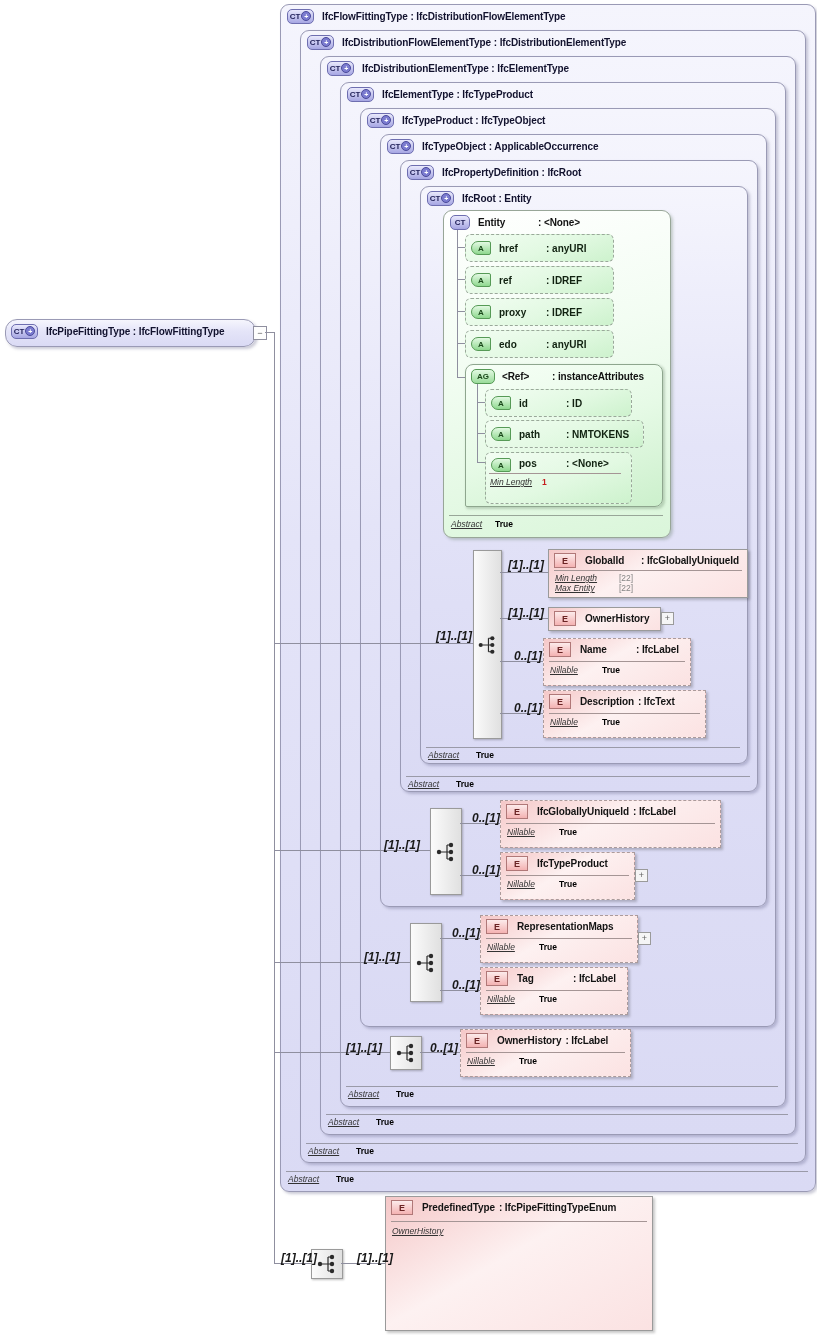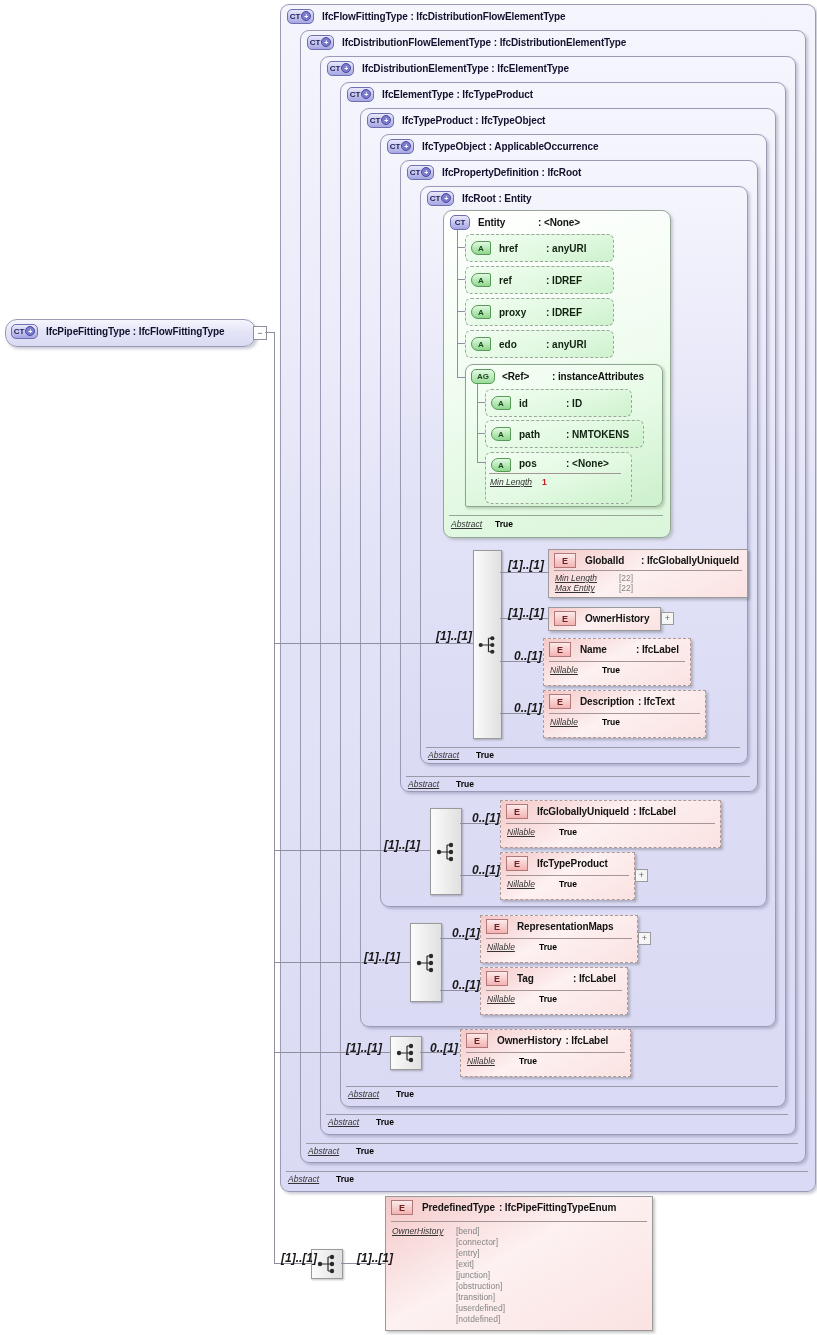--- a/index.html
+++ b/index.html
@@ -382,31 +382,20 @@
 
   <div class="ebox solid" style="left:385px;top:1196px;width:266px;height:133px;">
     <div class="ehdr">
         <span class="badge-e">E</span>
       <span class="ename">PredefinedType</span>
       <span class="etype">: IfcPipeFittingTypeEnum</span>
       </div>
     <div class="esep" style="top:24px;"></div>
     <div class="facet" style="left:6px;top:29px;">
       <span class="flabel">OwnerHistory</span></div>
-    <div class="enumcol" style="left:70px;top:29px;">
-      <div>[bend]</div>
-      <div>[connector]</div>
-      <div>[entry]</div>
-      <div>[exit]</div>
-      <div>[junction]</div>
-      <div>[obstruction]</div>
-      <div>[transition]</div>
-      <div>[userdefined]</div>
-      <div>[notdefined]</div>
-    </div>
   </div>
 
   <div class="ctbox" style="left:5px;top:319px;width:249px;height:26px;border-radius:12px;"></div>
   <div class="hdr" style="left:11px;top:323px;">
     <span class="badge-ct">
         <span>CT</span>
         <span class="plus-circ">+</span>
       </span>
     <span>IfcPipeFittingType : IfcFlowFittingType</span>
   </div>

